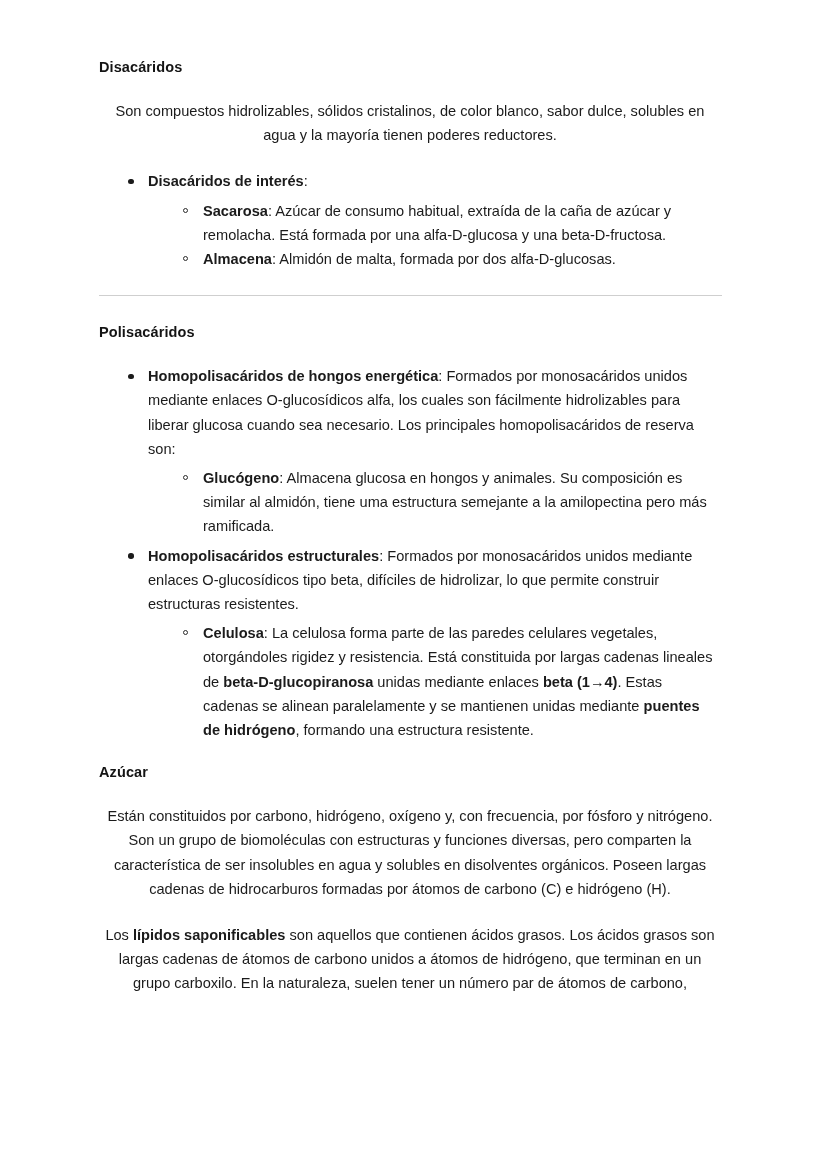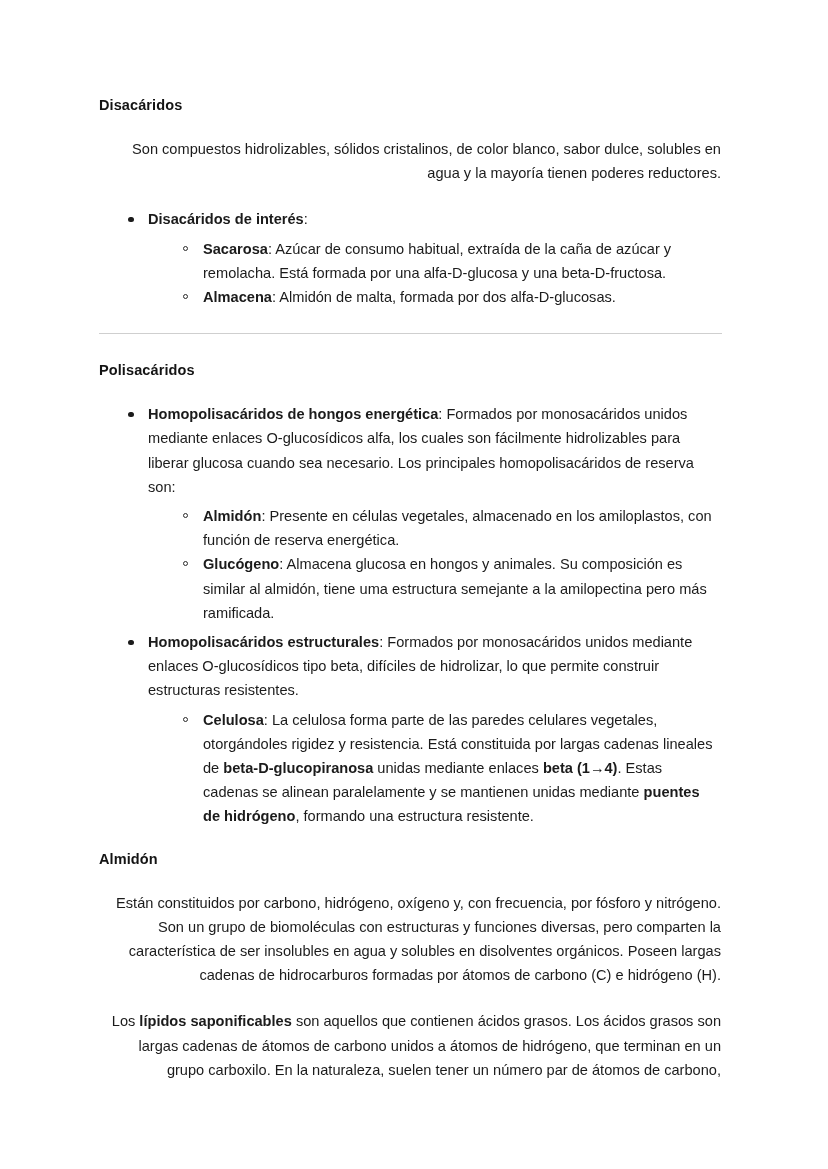--- a/index.html
+++ b/index.html
@@ -14,40 +14,40 @@
     font-family: "Liberation Sans", "DejaVu Sans", sans-serif;
     color: #1b1b1b;
     -webkit-font-smoothing: antialiased;
   }
   .page {
     position: relative;
     width: 828px;
     height: 1169px;
     background: #ffffff;
     box-sizing: border-box;
-    padding: 95px 107px 0 99px;
+    padding: 57px 107px 0 99px;
     overflow: hidden;
   }
   .doc {
     width: 622px;
   }
   h2.section-heading {
     font-size: 14.5px;
     line-height: 20px;
     font-weight: bold;
     margin: 0 0 22px 0;
     letter-spacing: 0.1px;
     color: #141414;
   }
   p.para {
     font-size: 14.6px;
     line-height: 24.2px;
     margin: 0 0 22px 0;
     color: #1b1b1b;
-    text-align: right;
+    text-align: center;
   }
   .divider {
     border: 0;
     border-top: 1px solid #cfcfcf;
     margin: 24px 0 26px 0;
     width: 623px;
     height: 0;
   }
   ul.lvl1 {
     list-style: none;
@@ -130,42 +130,38 @@
 
 
     <ul class="lvl1">
       <li class="item1">
         <span class="marker-disc"></span>
         <span class="b">Homopolisacáridos de hongos energética</span><span class="txt">: Formados por monosacáridos unidos mediante enlaces O-glucosídicos alfa, los cuales son fácilmente hidrolizables para liberar glucosa cuando sea necesario. Los principales homopolisacáridos de reserva son:</span>
 
         <ul class="lvl2">
           <li class="item2">
             <span class="marker-circle"></span>
-            <span class="b">Almidón</span><span class="txt">: Presente en células vegetales, almacenado en los amiloplastos, con función de reserva energética.</span>
-          </li>
-          <li class="item2">
-            <span class="marker-circle"></span>
             <span class="b">Glucógeno</span><span class="txt">: Almacena glucosa en hongos y animales. Su composición es similar al almidón, tiene uma estructura semejante a la amilopectina pero más ramificada.</span>
           </li>
         </ul>
       </li>
 
       <li class="item1">
         <span class="marker-disc"></span>
         <span class="b">Homopolisacáridos estructurales</span><span class="txt">: Formados por monosacáridos unidos mediante enlaces O-glucosídicos tipo beta, difíciles de hidrolizar, lo que permite construir estructuras resistentes.</span>
 
         <ul class="lvl2">
           <li class="item2">
             <span class="marker-circle"></span>
             <span class="b">Celulosa</span><span class="txt">: La celulosa forma parte de las paredes celulares vegetales, otorgándoles rigidez y resistencia. Está constituida por largas cadenas lineales de </span><span class="b">beta-D-glucopiranosa</span><span class="txt"> unidas mediante enlaces </span><span class="b">beta (1→4)</span><span class="txt">. Estas cadenas se alinean paralelamente y se mantienen unidas mediante </span><span class="b">puentes de hidrógeno</span><span class="txt">, formando una estructura resistente.</span>
           </li>
         </ul>
       </li>
     </ul>
 
-    <h2 class="section-heading heading-lipidos">Almidón</h2>
+    <h2 class="section-heading heading-lipidos">Azúcar</h2>
 
     <p class="para">Están constituidos por carbono, hidrógeno, oxígeno y, con frecuencia, por fósforo y nitrógeno. Son un grupo de biomoléculas con estructuras y funciones diversas, pero comparten la característica de ser insolubles en agua y solubles en disolventes orgánicos. Poseen largas cadenas de hidrocarburos formadas por átomos de carbono (C) e hidrógeno (H).</p>
 
     <p class="para"><span class="txt">Los </span><span class="b">lípidos saponificables</span><span class="txt"> son aquellos que contienen ácidos grasos. Los ácidos grasos son largas cadenas de átomos de carbono unidos a átomos de hidrógeno, que terminan en un grupo carboxilo. En la naturaleza, suelen tener un número par de átomos de carbono,</span></p>
 
   </div>
 </div>
 
 </body></html>

